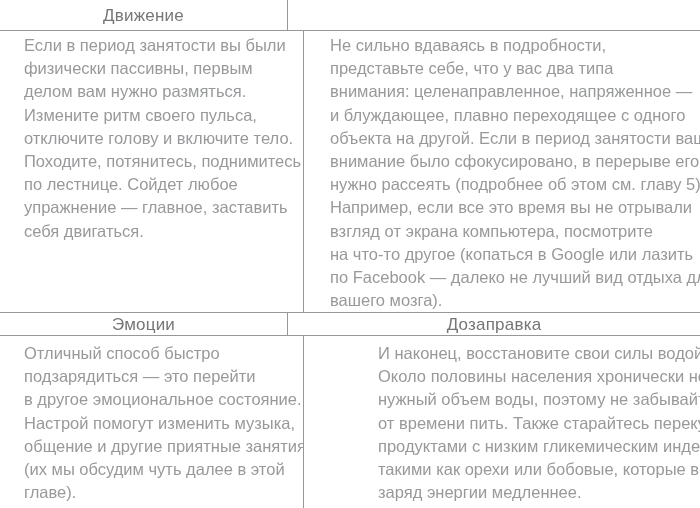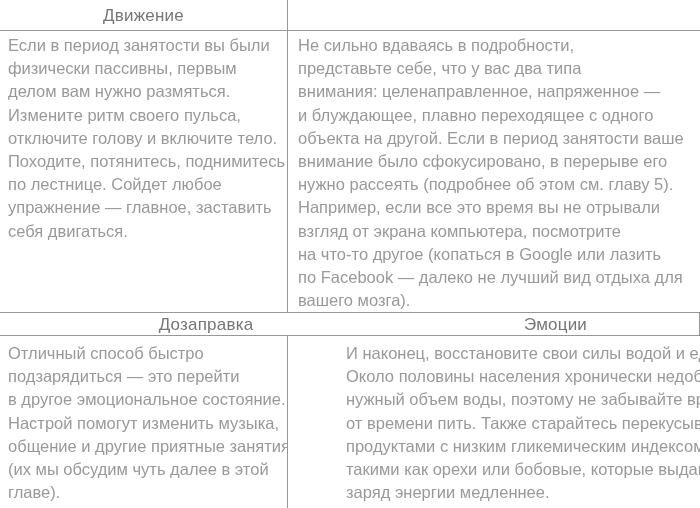--- a/index.html
+++ b/index.html
@@ -45,20 +45,21 @@
     font-size: 17px;
     letter-spacing: 0.2px;
     padding-top: 2px;
   }
   .cell.body {
     color: #98999b;
     font-size: 16.5px;
     line-height: 23.2px;
     white-space: pre;
     padding-top: 3px;
+    margin-left: 16px;
   }
   .body-row-1 .cell.body { padding-top: 3px; }
   .body-row-2 .cell.body { padding-top: 6px; }
   .cell.body.left  { padding-left: 8px; }
   .cell.body.right { padding-left: 10px; }
 </style>
 </head>
 <body>
 
 <div class="page">
@@ -85,22 +86,22 @@
 внимание было сфокусировано, в перерыве его
 нужно рассеять (подробнее об этом см. главу 5).
 Например, если все это время вы не отрывали
 взгляд от экрана компьютера, посмотрите
 на что-то другое (копаться в Google или лазить
 по Facebook — далеко не лучший вид отдыха для
 вашего мозга).</div>
   </div>
 
   <div class="trow header-row-2 bordered">
+    <div class="cell left header">Эмоции</div>
     <div class="cell right header">Дозаправка</div>
-    <div class="cell left header">Эмоции</div>
   </div>
 
   <div class="trow body-row-2">
     <div class="cell left body">Отличный способ быстро
 подзарядиться — это перейти
 в другое эмоциональное состояние.
 Настрой помогут изменить музыка,
 общение и другие приятные занятия
 (их мы обсудим чуть далее в этой
 главе).</div>

